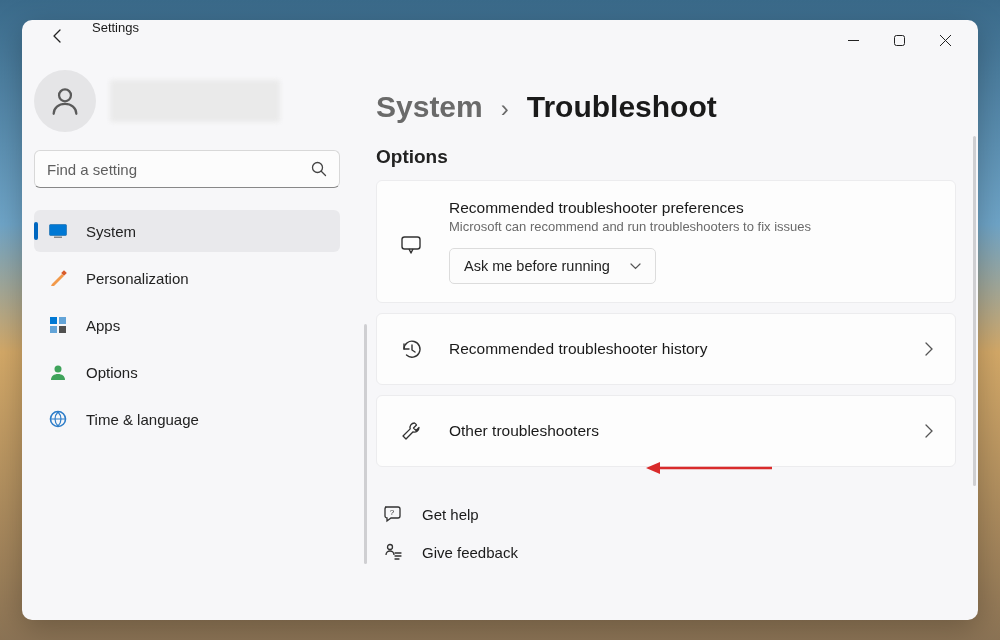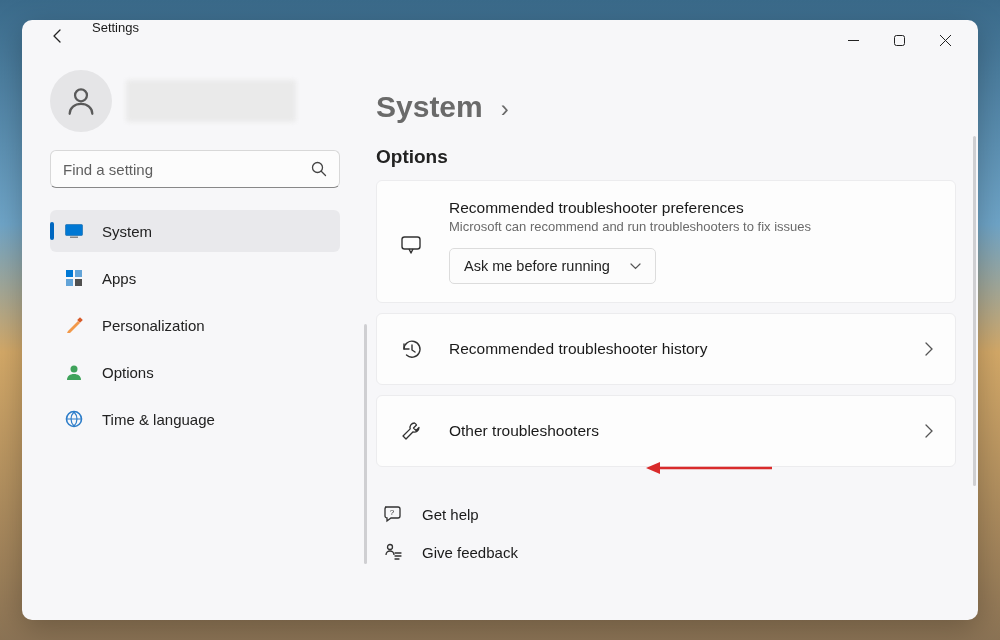--- a/index.html
+++ b/index.html
@@ -4,21 +4,21 @@
 <style>
 * { margin:0; padding:0; box-sizing:border-box; font-family:"Segoe UI",-apple-system,sans-serif; }
 body { width:1000px; height:640px; overflow:hidden; background:linear-gradient(180deg,#3a6a8a 0%,#6fa5c8 35%,#d4a968 55%,#8b7355 100%); position:relative; }
 .window { position:absolute; left:22px; top:20px; width:956px; height:600px; background:#f7f7f9; border-radius:10px; box-shadow:0 8px 30px rgba(0,0,0,0.25); display:flex; flex-direction:column; overflow:hidden; }
 .titlebar { height:46px; display:flex; padding:0 10px 0 20px; }
 .back-btn { width:32px; height:32px; display:flex; align-items:center; justify-content:center; border-radius:4px; cursor:pointer; }
 .app-title { margin-left:18px; font-size:13px; color:#1a1a1a; }
 .win-controls { margin-left:auto; display:flex; gap:0; }
 .win-btn { width:46px; height:40px; display:flex; align-items:center; justify-content:center; cursor:pointer; color:#222; }
 .body { flex:1; display:flex; overflow:hidden; }
-.sidebar { width:336px; padding:4px 18px 0 28px; display:flex; flex-direction:column; position:relative; }
+.sidebar { width:336px; padding:4px 18px 0 12px; display:flex; flex-direction:column; position:relative; }
 .profile { display:flex; align-items:center; height:62px; margin-bottom:18px; }
 .avatar { width:62px; height:62px; border-radius:50%; background:#e5e5e7; display:flex; align-items:center; justify-content:center; }
 .profile-text { margin-left:14px; width:170px; height:42px; background:#eaeaea; filter:blur(2px); border-radius:3px; }
 .search { display:flex; align-items:center; height:38px; background:#fcfcfc; border:1px solid #d8d8d8; border-bottom:1.5px solid #888; border-radius:6px; padding:0 12px; margin-bottom:22px; }
 .search input { flex:1; border:0; outline:0; background:transparent; font-size:15px; color:#333; }
 .search input::placeholder { color:#5f5f5f; }
 .nav { list-style:none; position:relative; }
 .nav-item { display:flex; align-items:center; height:42px; padding:0 14px; border-radius:6px; cursor:pointer; margin-bottom:5px; font-size:15px; color:#222; }
 .nav-item.selected { background:#e9e9ec; }
 .nav-item .nav-icon { width:20px; height:20px; margin-right:18px; display:flex; align-items:center; justify-content:center; }
@@ -105,40 +105,40 @@
               <svg width="18" height="14" viewBox="0 0 18 14">
                 <rect x="0.5" y="0.5" width="17" height="11" rx="1" fill="#0078d4" stroke="#005a9e" stroke-width="0.5"></rect>
                 <rect x="5" y="12.5" width="8" height="1.5" fill="#888"></rect>
               </svg>
             </span>
           <span>System</span>
         </li>
         <li class="nav-item">
           <span class="nav-icon">
               <svg width="18" height="18" viewBox="0 0 18 18">
+                <path d="M3 15 L13 5 L15 7 L5 17 L2 17 Z" fill="#f2994a"></path>
+                <rect x="13" y="2" width="4" height="4" transform="rotate(45 15 4)" fill="#d85b2a"></rect>
+              </svg>
+            </span>
+          <span>Personalization</span>
+        </li>
+        <li class="nav-item">
+          <span class="nav-icon">
+              <svg width="18" height="18" viewBox="0 0 18 18">
                 <rect x="1" y="1" width="7" height="7" fill="#0078d4"></rect>
                 <rect x="10" y="1" width="7" height="7" fill="#63a4d8"></rect>
                 <rect x="1" y="10" width="7" height="7" fill="#63a4d8"></rect>
                 <rect x="10" y="10" width="7" height="7" fill="#505050"></rect>
               </svg>
             </span>
           <span>Apps</span>
         </li>
         <li class="nav-item">
           <span class="nav-icon">
               <svg width="18" height="18" viewBox="0 0 18 18">
-                <path d="M3 15 L13 5 L15 7 L5 17 L2 17 Z" fill="#f2994a"></path>
-                <rect x="13" y="2" width="4" height="4" transform="rotate(45 15 4)" fill="#d85b2a"></rect>
-              </svg>
-            </span>
-          <span>Personalization</span>
-        </li>
-        <li class="nav-item">
-          <span class="nav-icon">
-              <svg width="18" height="18" viewBox="0 0 18 18">
                 <circle cx="9" cy="6" r="3.5" fill="#3fa35b"></circle>
                 <path d="M2 17c0-4 3-6 7-6s7 2 7 6" fill="#3fa35b"></path>
               </svg>
             </span>
           <span>Options</span>
         </li>
         <li class="nav-item">
           <span class="nav-icon">
               <svg width="18" height="18" viewBox="0 0 18 18">
                 <circle cx="9" cy="9" r="7.5" fill="none" stroke="#2d7dc9" stroke-width="1.6"></circle>
@@ -148,20 +148,21 @@
           <span>Time &amp; language</span>
         </li>
       </ul>
       <div class="side-scroll"></div>
     </aside>
 
     <main class="main">
       <div class="breadcrumb">
         <span class="bc-parent">System</span>
         <span class="bc-sep">›</span>
+        <span class="bc-current">Troubleshoot</span>
       </div>
 
       <div class="section-h">Options</div>
 
       <div class="card">
         <div class="card-row tall">
           <span class="card-icon" style="margin-top:6px;">
             <svg width="22" height="22" viewBox="0 0 22 22">
                 <rect x="2" y="3" width="18" height="12" rx="2.5" stroke="#323232" stroke-width="1.4" fill="none"></rect>
                 <path d="M9 15 L11 19 L13 15" stroke="#323232" stroke-width="1.4" fill="none" stroke-linejoin="round"></path>

